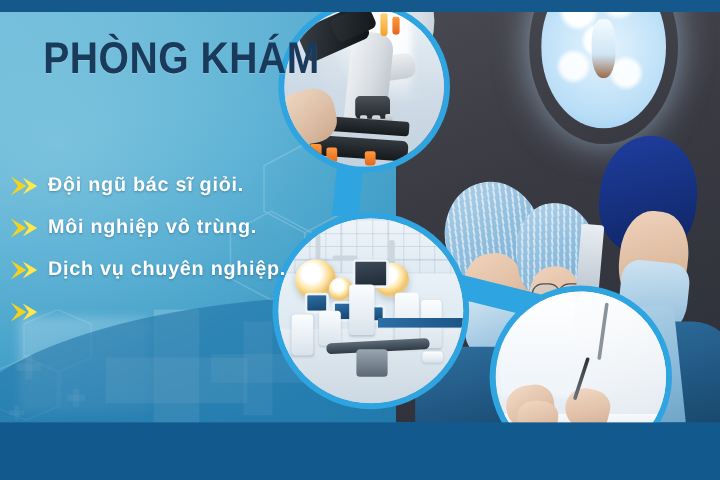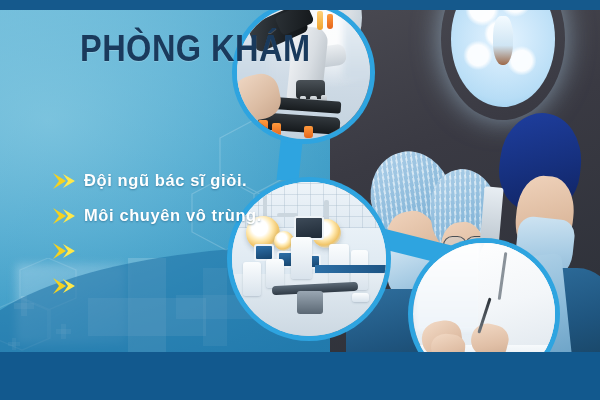--- a/index.html
+++ b/index.html
@@ -63,21 +63,21 @@
 
   .hexnet {
     position: absolute;
     opacity: .18;
   }
 
   
   .text-col {
     position: absolute;
     left: 0; top: 0;
-    width: 300px; height: 292px; margin-left: 44px;
+    width: 300px; height: 292px;
   }
   .title-main {
     position: absolute;
     left: 36px; top: 28px;
     font-family: "Liberation Sans Narrow", "Liberation Sans", sans-serif;
     font-weight: bold;
     font-size: 37px;
     letter-spacing: .5px;
     color: #1a3a5c;
     transform: scaleX(.88);
@@ -92,21 +92,21 @@
     font-weight: normal;
     font-size: 38px;
     letter-spacing: 2px;
     color: #ffffff;
     white-space: nowrap;
     text-shadow: 0 1px 3px rgba(10,60,95,.35);
   }
 
   .bullets {
     position: absolute;
-    left: 8px; top: 164px;
+    left: 8px; top: 138px;
     width: 290px;
   }
   .bullet {
     display: flex;
     align-items: center;
     height: 33px;
     margin-bottom: 2px;
   }
   .bullet-arrow {
     flex: 0 0 auto;
@@ -572,29 +572,30 @@
         </span>
         <span class="bullet-text">Đội ngũ bác sĩ giỏi.</span>
       </div>
       <div class="bullet">
         <span class="bullet-arrow">
           <svg width="26" height="18" viewBox="0 0 26 18">
             <path d="M1,1 L14,9 L1,17 L7,9 Z" fill="#f5d21e"></path>
             <path d="M11,2 L23,9 L11,16 L16,9 Z" fill="#ffe94a"></path>
           </svg>
         </span>
-        <span class="bullet-text">Môi chuyên vô trùng.</span>
+        <span class="bullet-text">Môi nghiệp vô trùng.</span>
       </div>
       <div class="bullet">
         <span class="bullet-arrow">
           <svg width="26" height="18" viewBox="0 0 26 18">
             <path d="M1,1 L14,9 L1,17 L7,9 Z" fill="#f5d21e"></path>
             <path d="M11,2 L23,9 L11,16 L16,9 Z" fill="#ffe94a"></path>
           </svg>
         </span>
+        <span class="bullet-text">Dịch vụ chuyên nghiệp.</span>
       </div>
       <div class="bullet">
         <span class="bullet-arrow">
           <svg width="26" height="18" viewBox="0 0 26 18">
             <path d="M1,1 L14,9 L1,17 L7,9 Z" fill="#f5d21e"></path>
             <path d="M11,2 L23,9 L11,16 L16,9 Z" fill="#ffe94a"></path>
           </svg>
         </span>
       </div>
     </div>

